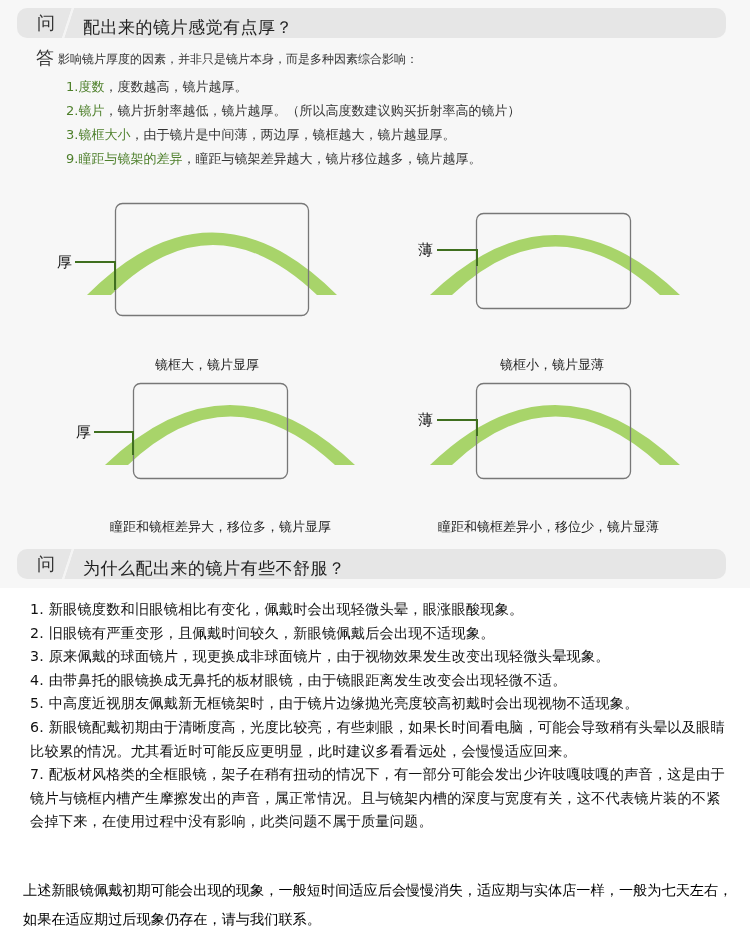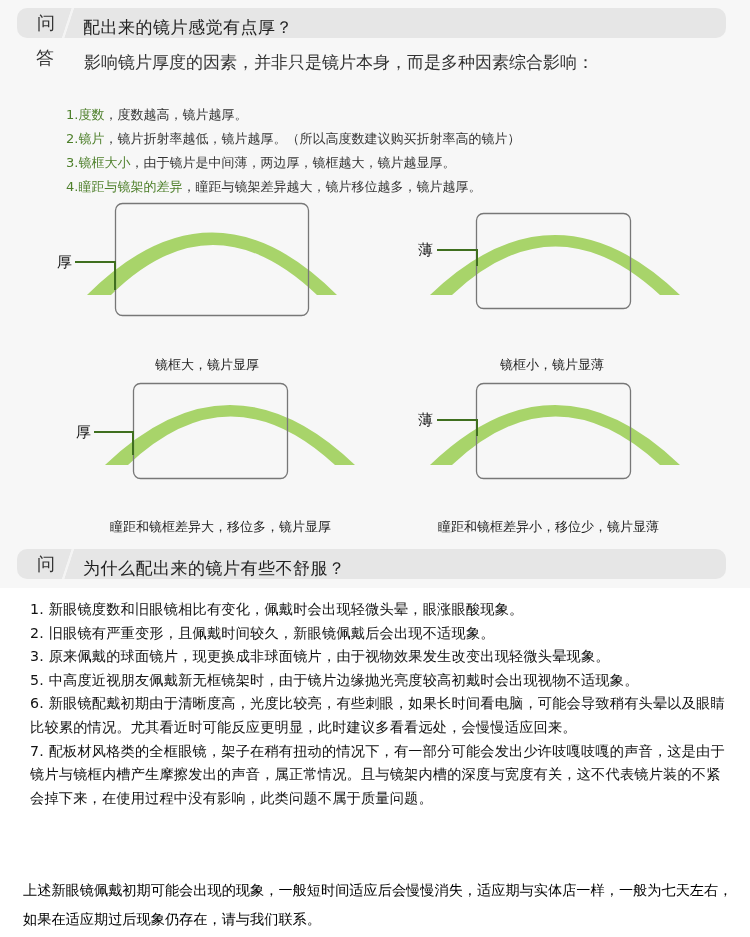--- a/index.html
+++ b/index.html
@@ -14,22 +14,22 @@
     display: flex; align-items: center;
   }
   .qa-bar .q-mark { font-size: 18px; color: #333; margin-left: 20px; width: 22px; }
   .qa-bar .slash {
     width: 1px; height: 30px; background: #fafafa; transform: skewX(-18deg);
     margin-left: 8px; margin-right: 14px; border-left: 2px solid #f4f4f4;
   }
   .qa-bar .q-text { font-size: 17px; color: #222; letter-spacing: 0.5px; margin-top: 8px; }
 
   .answer-mark { position: absolute; left: 36px; top: 46px; font-size: 18px; color: #333; }
-  .answer-intro { position: absolute; left: 84px; top: 51px; font-size: 17px; color: #333; }
-  .factor { position: absolute; left: 66px; font-size: 13px; color: #333; white-space: nowrap; margin-top: 28px; }
+  .answer-intro { position: absolute; left: 58px; top: 51px; font-size: 12px; color: #333; }
+  .factor { position: absolute; left: 66px; font-size: 13px; color: #333; white-space: nowrap; }
   .factor .hl { color: #4d7f2a; }
 
   .diagram { position: absolute; left: 0; top: 0; width: 750px; height: 588px; }
   .caption { position: absolute; font-size: 13px; color: #222; white-space: nowrap; margin-top: 28px; }
   .side-label { position: absolute; font-size: 15px; color: #111; }
 
   .bottom-list { position: absolute; left: 30px; top: 598px; width: 700px; }
   .bottom-list p { font-size: 14.2px; line-height: 23.6px; color: #111; letter-spacing: 0.2px; }
   .summary { position: absolute; left: 23px; top: 876px; width: 710px; }
   .summary p { font-size: 14.2px; line-height: 29px; font-weight: normal; color: #000; }
@@ -51,21 +51,21 @@
 <div class="factor" style="top:78px;">
   <span class="hl">1.度数</span><span>，度数越高，镜片越厚。</span>
 </div>
 <div class="factor" style="top:102px;">
   <span class="hl">2.镜片</span><span>，镜片折射率越低，镜片越厚。（所以高度数建议购买折射率高的镜片）</span>
 </div>
 <div class="factor" style="top:126px;">
   <span class="hl">3.镜框大小</span><span>，由于镜片是中间薄，两边厚，镜框越大，镜片越显厚。</span>
 </div>
 <div class="factor" style="top:150px;">
-  <span class="hl">4.瞳距与镜架的差异</span><span>，瞳距与镜架差异越大，镜片移位越多，镜片越厚。</span>
+  <span class="hl">9.瞳距与镜架的差异</span><span>，瞳距与镜架差异越大，镜片移位越多，镜片越厚。</span>
 </div>
 
 <svg class="diagram" width="750" height="588" viewBox="0 0 750 588">
 
   <g>
     <path d="M87,295 Q212,170 337,295 L317,295 Q212,195 111,295 Z" fill="#a8d46a"></path>
     <rect x="115.5" y="203.5" width="193" height="112" rx="7" ry="7" fill="none" stroke="#777" stroke-width="1.3"></rect>
     <polyline points="75,262 115,262 115,290" fill="none" stroke="#3f6f1f" stroke-width="2"></polyline>
   </g>
 
@@ -103,20 +103,21 @@
 <div class="qa-bar" style="top:549px;">
   <span class="q-mark">问</span>
   <span class="slash"></span>
   <span class="q-text">为什么配出来的镜片有些不舒服？</span>
 </div>
 
 <div class="bottom-list">
   <p>1. 新眼镜度数和旧眼镜相比有变化，佩戴时会出现轻微头晕，眼涨眼酸现象。</p>
   <p>2. 旧眼镜有严重变形，且佩戴时间较久，新眼镜佩戴后会出现不适现象。</p>
   <p>3. 原来佩戴的球面镜片，现更换成非球面镜片，由于视物效果发生改变出现轻微头晕现象。</p>
+  <p>4. 由带鼻托的眼镜换成无鼻托的板材眼镜，由于镜眼距离发生改变会出现轻微不适。</p>
   <p>5. 中高度近视朋友佩戴新无框镜架时，由于镜片边缘抛光亮度较高初戴时会出现视物不适现象。</p>
   <p>6. 新眼镜配戴初期由于清晰度高，光度比较亮，有些刺眼，如果长时间看电脑，可能会导致稍有头晕以及眼睛比较累的情况。尤其看近时可能反应更明显，此时建议多看看远处，会慢慢适应回来。</p>
   <p>7. 配板材风格类的全框眼镜，架子在稍有扭动的情况下，有一部分可能会发出少许吱嘎吱嘎的声音，这是由于镜片与镜框内槽产生摩擦发出的声音，属正常情况。且与镜架内槽的深度与宽度有关，这不代表镜片装的不紧会掉下来，在使用过程中没有影响，此类问题不属于质量问题。</p>
 </div>
 
 <div class="summary">
   <p>上述新眼镜佩戴初期可能会出现的现象，一般短时间适应后会慢慢消失，适应期与实体店一样，一般为七天左右，如果在适应期过后现象仍存在，请与我们联系。</p>
 </div>
 
 </body></html>

